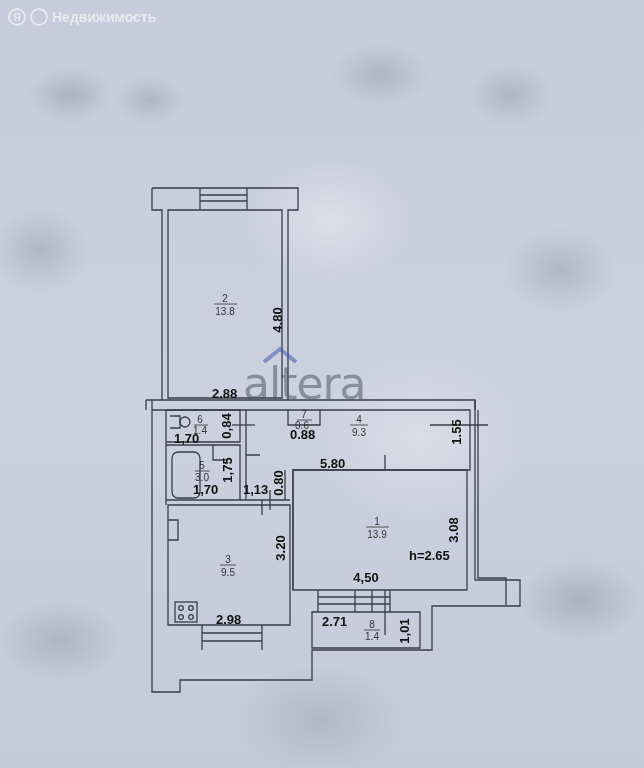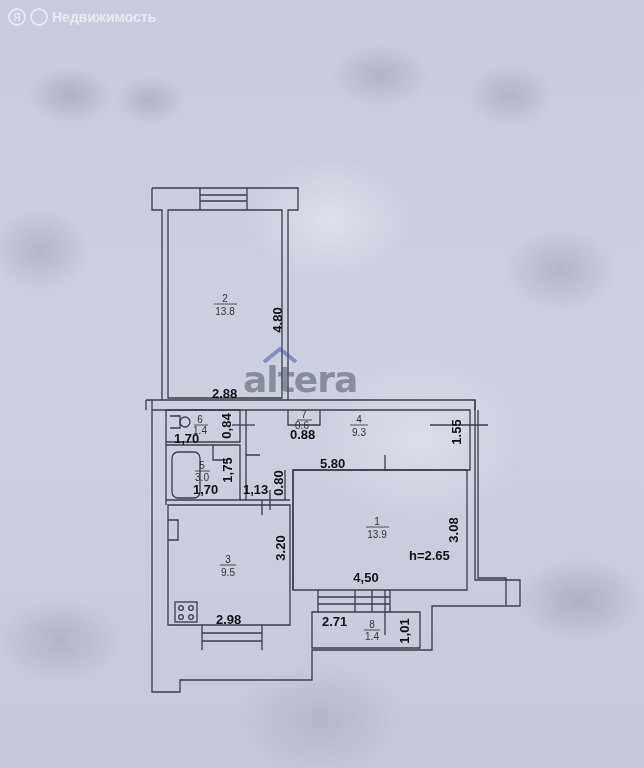--- a/index.html
+++ b/index.html
@@ -32,22 +32,22 @@
       width: 18px; height: 18px; border-radius: 50%;
       border: 2px solid rgba(255,255,255,0.55);
       display: flex; align-items: center; justify-content: center;
       font-size: 10px; box-sizing: border-box;
     }
     svg.plan { position: absolute; left: 0; top: 0; }
     .dim { font-family: "Liberation Sans", sans-serif; font-weight: bold; font-size: 13px; fill: #111; }
     .room-num { font-family: "Liberation Sans", sans-serif; font-size: 10px; fill: #333; }
     .altera {
       position: absolute; left: 243px; top: 362px;
-      font-family: "DejaVu Sans", sans-serif; font-weight: bold;
-      font-size: 36px; letter-spacing: -1px;
+      font-family: "DejaVu Sans", sans-serif; font-weight: normal;
+      font-size: 44px; letter-spacing: -1px;
       color: rgba(80,85,100,0.55); line-height: 1;
     }
     .altera-roof {
       position: absolute; left: 262px; top: 346px;
       width: 36px; height: 18px;
     }
   </style>
 </head>
 <body>
 

